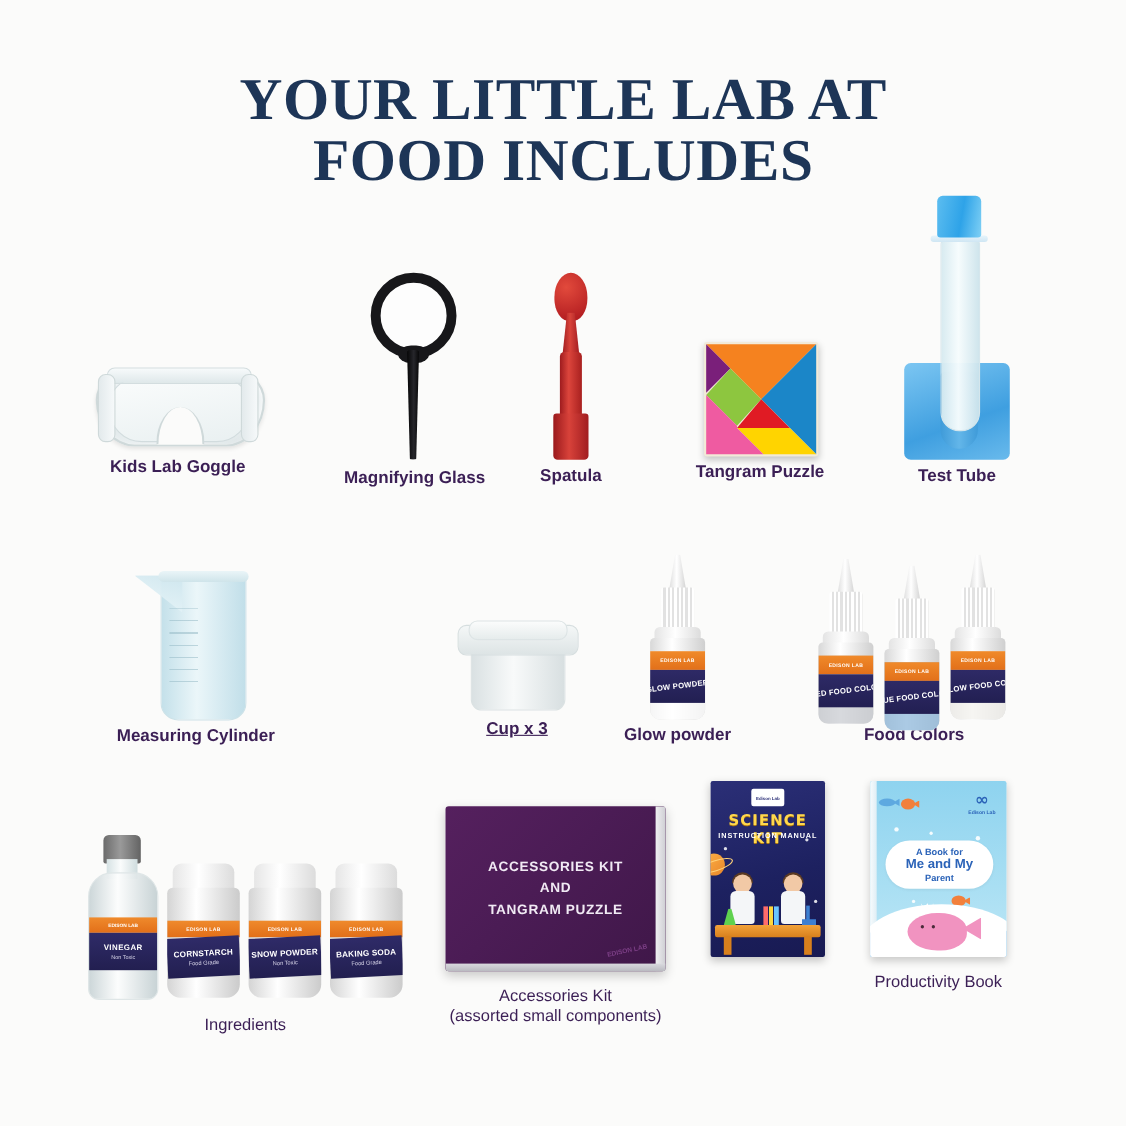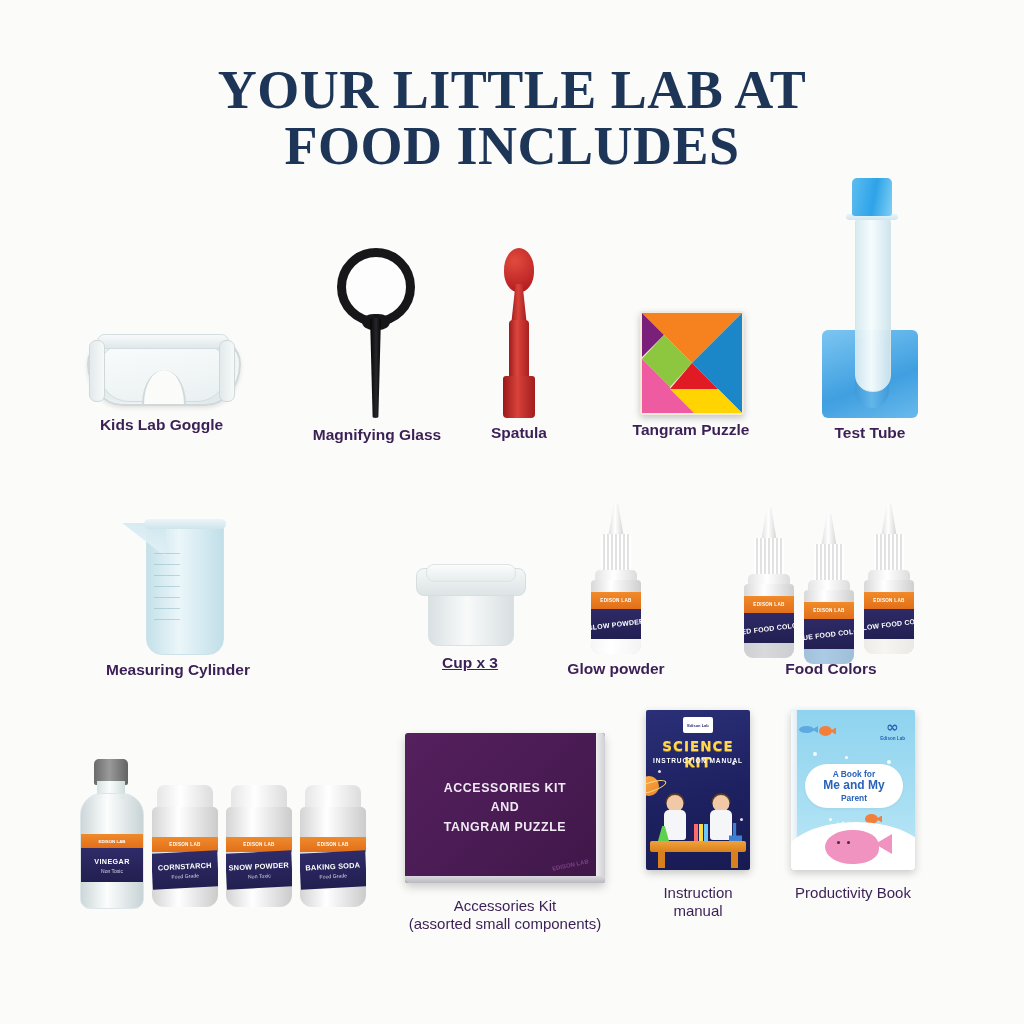--- a/index.html
+++ b/index.html
@@ -694,20 +694,21 @@
               <span>EDISON LAB</span>
             </div>
           <div class="bandN">
             <div class="t1">BAKING SODA</div>
             <div class="t2">Food Grade</div>
           </div>
         </div>
       </div>
 
     </div>
+    <div class="caption light" style="width:290px;margin-top:16px;">Ingredients</div>
   </div>
 
   <div class="item" style="left:405px;top:733px;width:200px;">
     <div class="art accbox">
       <div class="edge"></div>
       <div class="edgeB"></div>
       <div class="txt">ACCESSORIES KIT
 AND
 TANGRAM PUZZLE</div>
       <div class="logo">EDISON
@@ -739,22 +740,20 @@
           <div class="head"></div>
           <div class="coat"></div>
       </div>
       <div class="flask"></div>
       <div class="tubes"></div>
       <div class="micro"></div>
       <div class="table"></div>
       <div class="legL"></div>
         <div class="legR"></div>
     </div>
-    <div class="caption light" style="width:160px;margin-left:-28px;margin-top:14px;">Instruction
-manual</div>
   </div>
 
   <div class="item" style="left:791px;top:710px;width:124px;">
     <div class="art pbook">
       <div class="spine"></div>
       <div class="blogo">
         <div class="inf">∞</div>
         <div class="nm">Edison Lab</div>
       </div>
       <div class="bfish" style="left:8px;top:16px;">

